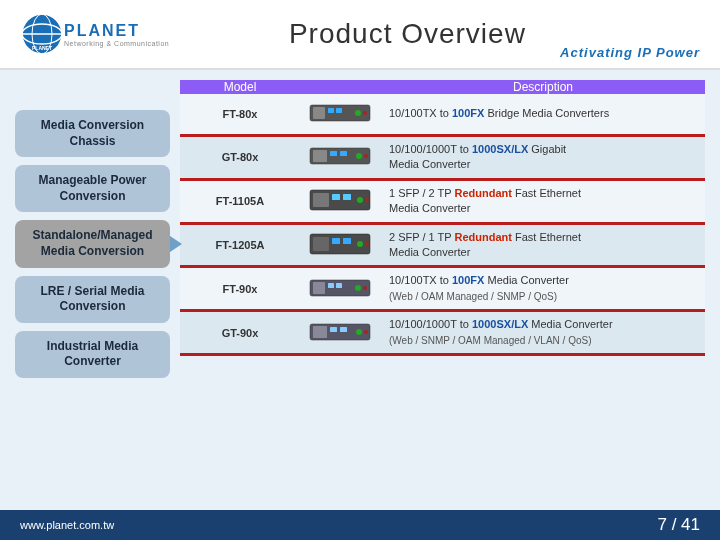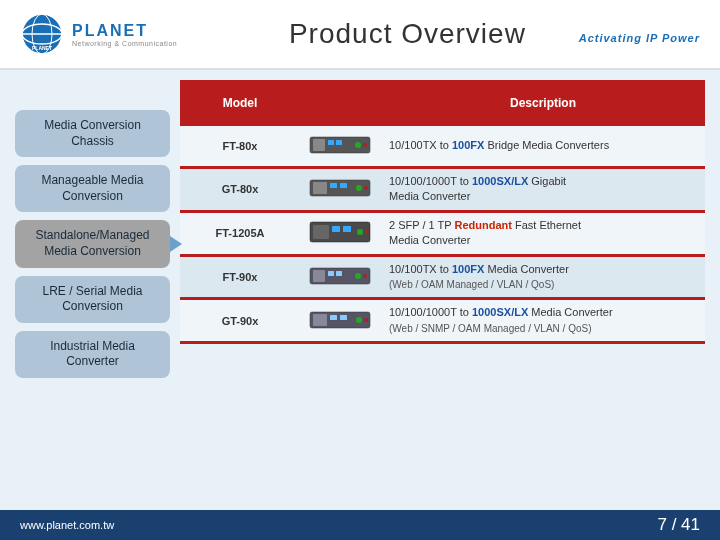--- a/index.html
+++ b/index.html
@@ -18,40 +18,39 @@
       height: 70px;
       display: flex;
       align-items: center;
       padding: 0 20px;
       position: relative;
       border-bottom: 2px solid #ddd;
     }
     .logo-area {
       display: flex;
       align-items: center;
-      gap: 8px;
     }
     .logo-globe {
       width: 44px;
       height: 44px;
     }
     .header-title {
       position: absolute;
       left: 50%;
       transform: translateX(-30%);
       font-size: 28px;
       font-weight: normal;
       color: #333;
       letter-spacing: 1px;
     }
     .activating-ip {
       position: absolute;
       right: 20px;
-      bottom: 24px;
-      font-size: 11px;
+      bottom: 8px;
+      font-size: 13px;
       font-weight: bold;
       color: #1a6eb5;
       letter-spacing: 1px;
       font-style: italic;
     }
 
     
     .main {
       display: flex;
       height: calc(540px - 70px - 30px);
@@ -66,21 +65,21 @@
       gap: 8px;
       width: 155px;
       flex-shrink: 0;
       padding-top: 30px;
     }
     .sidebar-item {
       background: #b0c4d8;
       border-radius: 8px;
       padding: 8px 10px;
       font-size: 12px;
-      font-weight: normal;
+      font-weight: bold;
       color: #1a2a3a;
       text-align: center;
       cursor: pointer;
       line-height: 1.3;
       min-height: 40px;
       display: flex;
       align-items: center;
       justify-content: center;
       position: relative;
     }
@@ -104,26 +103,26 @@
     .table-area {
       flex: 1;
       overflow: hidden;
     }
     .product-table {
       width: 100%;
       border-collapse: collapse;
       font-size: 11px;
     }
     .product-table th {
-      background: #b91c1c;
+      background: #8b5cf6;
       color: white;
-      padding: 16px 10px;
+      padding: 0 10px;
       text-align: center;
       font-size: 12px;
-      font-weight: bold;
+      font-weight: normal;
     }
     .product-table th.col-model { width: 120px; }
     .product-table th.col-image { width: 80px; }
     .product-table th.col-desc { }
 
     .product-table td {
       padding: 5px 8px;
       vertical-align: middle;
       border-bottom: 3px solid #b91c1c;
     }
@@ -190,21 +189,21 @@
   <div class="activating-ip">Activating IP Power</div>
 </div>
 
 <div class="main">
 
   <div class="sidebar">
     <div class="sidebar-item">
       <span>Media Conversion Chassis</span>
     </div>
     <div class="sidebar-item">
-      <span>Manageable Media Conversion</span>
+      <span>Manageable Power Conversion</span>
     </div>
     <div class="sidebar-item highlighted" style="position:relative;">
       <span>Standalone/Managed Media Conversion</span>
       <div class="sidebar-arrow"></div>
     </div>
     <div class="sidebar-item">
       <span>LRE / Serial Media Conversion</span>
     </div>
     <div class="sidebar-item">
       <span>Industrial Media Converter</span>
@@ -250,20 +249,36 @@
               <rect x="32" y="9" width="7" height="5" rx="0.5" fill="#3af"></rect>
               <circle cx="51" cy="14" r="3" fill="#2a2"></circle>
               <circle cx="58" cy="14" r="2" fill="#a22"></circle>
             </svg>
           </td>
           <td class="desc-cell">
             10/100/1000T to <span class="bold-blue">1000SX/LX</span> Gigabit<br>Media Converter
           </td>
         </tr>
 
+        <tr>
+          <td class="model-cell">FT-1105A</td>
+          <td class="image-cell">
+            <svg width="65" height="28" viewBox="0 0 65 28">
+              <rect x="2" y="4" width="60" height="20" rx="2" fill="#4a4a4a" stroke="#222" stroke-width="0.5"></rect>
+              <rect x="5" y="7" width="16" height="14" rx="1" fill="#777"></rect>
+              <rect x="24" y="8" width="8" height="6" rx="0.5" fill="#5cf"></rect>
+              <rect x="35" y="8" width="8" height="6" rx="0.5" fill="#5cf"></rect>
+              <circle cx="52" cy="14" r="3" fill="#2a2"></circle>
+              <circle cx="59" cy="14" r="2" fill="#a22"></circle>
+            </svg>
+          </td>
+          <td class="desc-cell">
+            1 SFP / 2 TP <span class="bold-red">Redundant</span> Fast Ethernet<br>Media Converter
+          </td>
+        </tr>
 
         <tr>
           <td class="model-cell">FT-1205A</td>
           <td class="image-cell">
             <svg width="65" height="28" viewBox="0 0 65 28">
               <rect x="2" y="4" width="60" height="20" rx="2" fill="#4a4a4a" stroke="#222" stroke-width="0.5"></rect>
               <rect x="5" y="7" width="16" height="14" rx="1" fill="#666"></rect>
               <rect x="24" y="8" width="8" height="6" rx="0.5" fill="#3af"></rect>
               <rect x="35" y="8" width="8" height="6" rx="0.5" fill="#3af"></rect>
               <circle cx="52" cy="14" r="3" fill="#2a2"></circle>
@@ -282,21 +297,21 @@
               <rect x="2" y="6" width="60" height="16" rx="2" fill="#556" stroke="#333" stroke-width="0.5"></rect>
               <rect x="5" y="8" width="12" height="12" rx="1" fill="#889"></rect>
               <rect x="20" y="9" width="6" height="5" rx="0.5" fill="#8cf"></rect>
               <rect x="28" y="9" width="6" height="5" rx="0.5" fill="#8cf"></rect>
               <circle cx="50" cy="14" r="3" fill="#2a2"></circle>
               <circle cx="57" cy="14" r="2" fill="#a22"></circle>
             </svg>
           </td>
           <td class="desc-cell">
             10/100TX to <span class="bold-blue">100FX</span> Media Converter<br>
-            <span class="small-sub">(Web / OAM Managed / VLAN / QoS)</span>
+            <span class="small-sub">(Web / OAM Managed / SNMP / QoS)</span>
           </td>
         </tr>
 
         <tr>
           <td class="model-cell">GT-90x</td>
           <td class="image-cell">
             <svg width="65" height="28" viewBox="0 0 65 28">
               <rect x="2" y="6" width="60" height="16" rx="2" fill="#556" stroke="#333" stroke-width="0.5"></rect>
               <rect x="5" y="8" width="14" height="12" rx="1" fill="#889"></rect>
               <rect x="22" y="9" width="7" height="5" rx="0.5" fill="#8cf"></rect>

